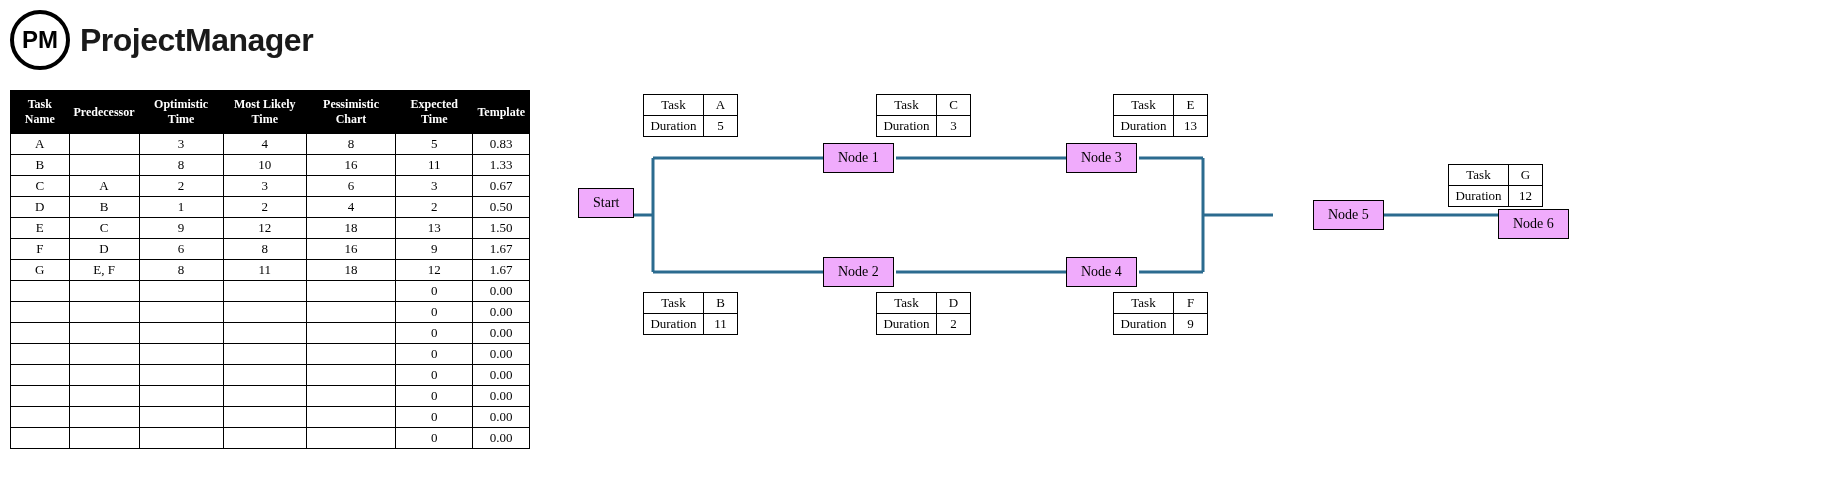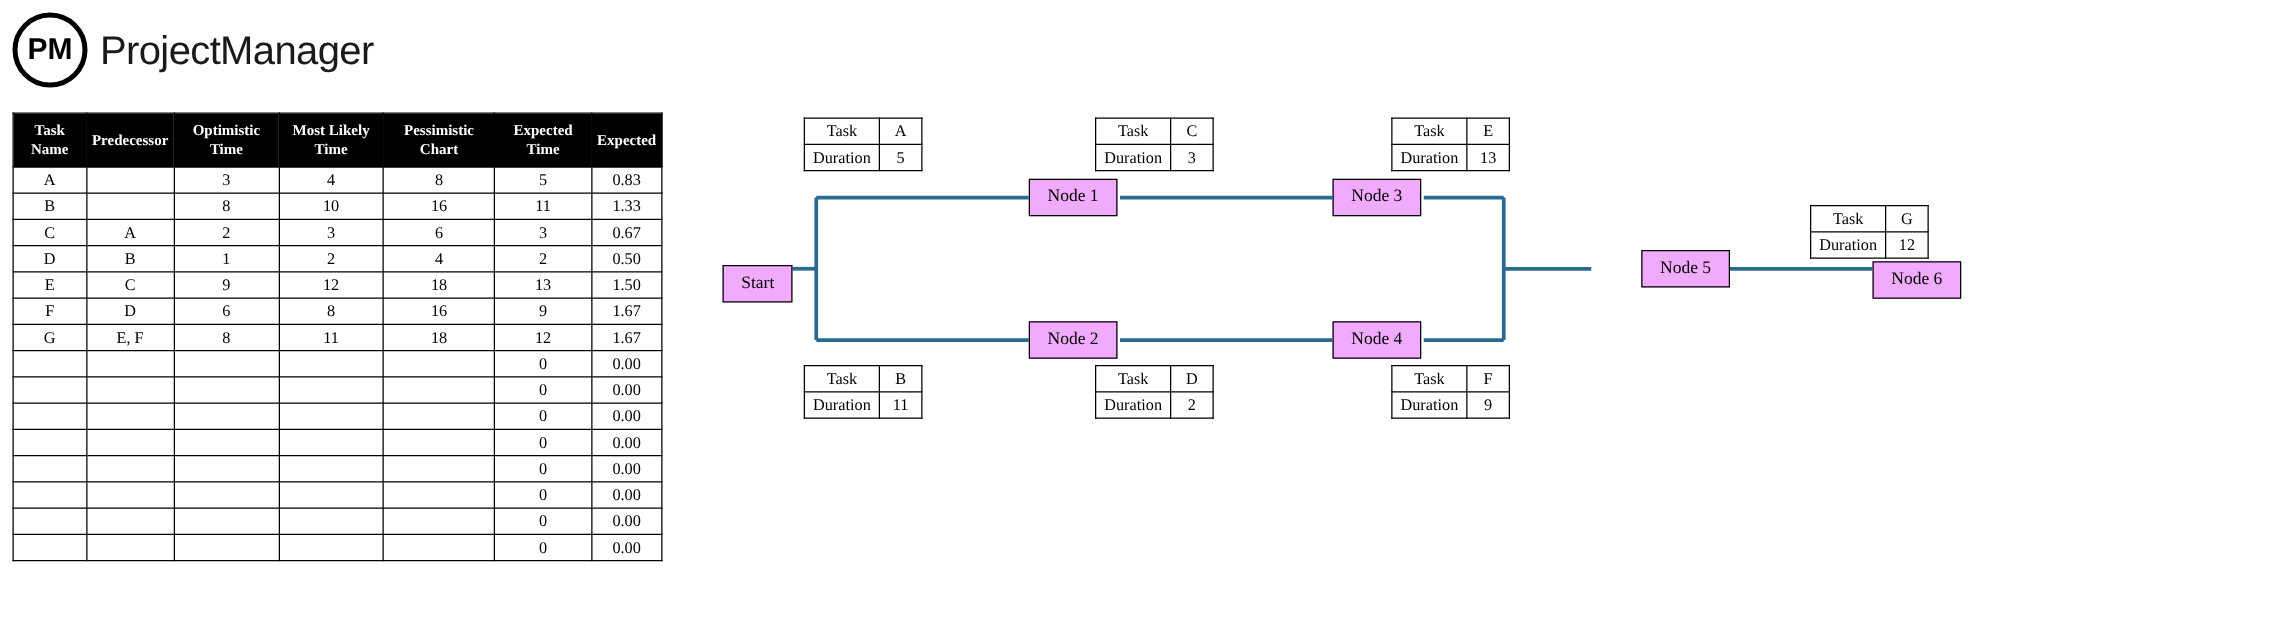--- a/index.html
+++ b/index.html
@@ -27,21 +27,21 @@
     border-radius: 50%;
     display: flex;
     align-items: center;
     justify-content: center;
     font-weight: 900;
     font-size: 24px;
     font-family: Arial Black, Arial, sans-serif;
   }
   .brand {
     font-size: 32px;
-    font-weight: 400;
+    font-weight: 700;
     letter-spacing: -0.5px;
     color: #1a1a1a;
   }
   .title {
     font-size: 28px;
     font-weight: 700;
     margin-left: 520px;
   }
   .content {
     display: flex;
@@ -121,21 +121,21 @@
 
   <table class="pert-table">
     <thead>
       <tr>
         <th>Task Name</th>
         <th>Predecessor</th>
         <th>Optimistic Time</th>
         <th>Most Likely Time</th>
         <th>Pessimistic Chart</th>
         <th>Expected Time</th>
-        <th>Expected</th>
+        <th>Template</th>
       </tr>
     </thead>
     <tbody id="table-body">
         <tr>
           <td>A</td>
           <td></td>
           <td>3</td>
           <td>4</td>
           <td>8</td>
           <td>5</td>
@@ -284,21 +284,21 @@
       <line x1="75" y1="182" x2="245" y2="182"></line>
       <line x1="318" y1="182" x2="488" y2="182"></line>
       <line x1="561" y1="182" x2="625" y2="182"></line>
 
       <line x1="625" y1="68" x2="625" y2="182"></line>
       <line x1="625" y1="125" x2="695" y2="125"></line>
 
       <line x1="770" y1="125" x2="920" y2="125"></line>
     </svg>
 
-    <div class="node" style="left:0;top:122px;">Start</div>
+    <div class="node" style="left:0;top:98px;">Start</div>
     <div class="node" style="left:245px;top:53px;">Node 1</div>
     <div class="node" style="left:245px;top:167px;">Node 2</div>
     <div class="node" style="left:488px;top:53px;">Node 3</div>
     <div class="node" style="left:488px;top:167px;">Node 4</div>
     <div class="node" style="left:735px;top:110px;">Node 5</div>
     <div class="node" style="left:920px;top:119px;">Node 6</div>
 
     <div class="info-box" style="left:65px;top:4px;">
       <table>
         <tbody>

